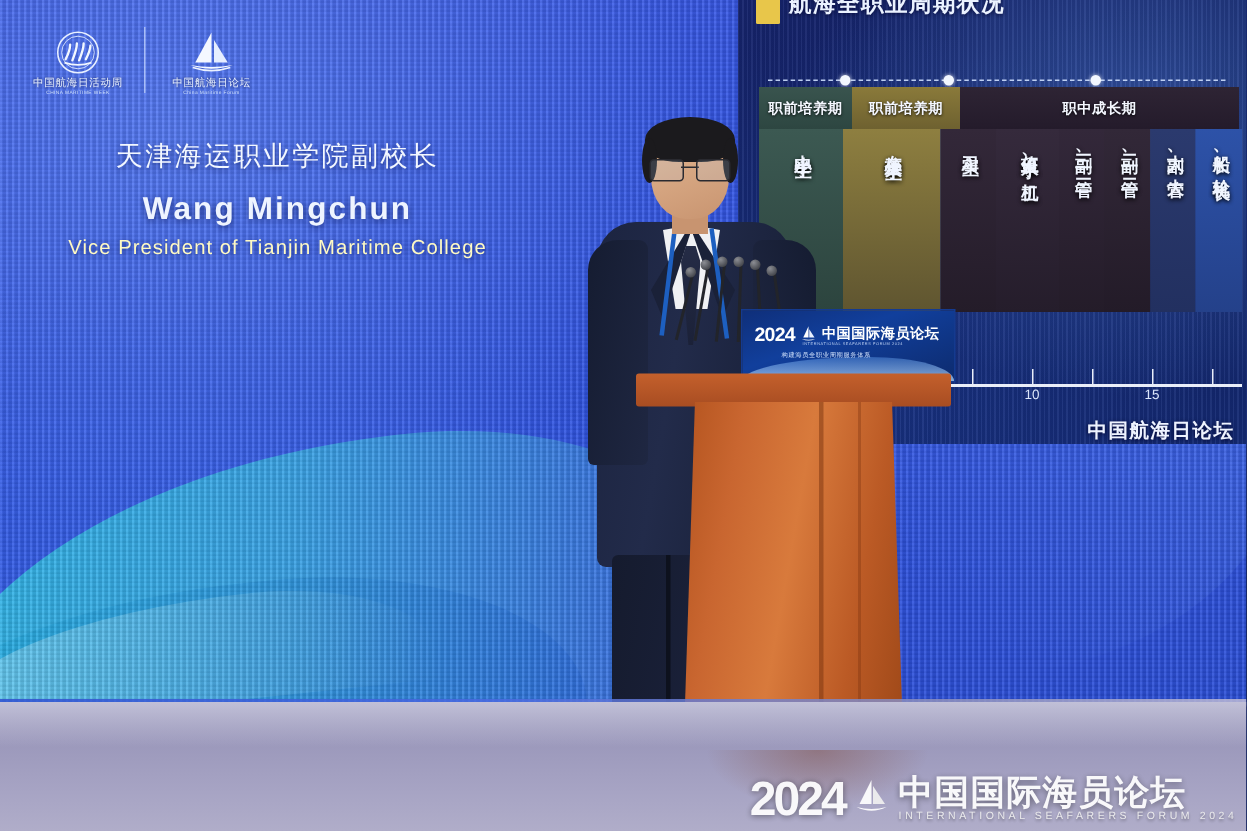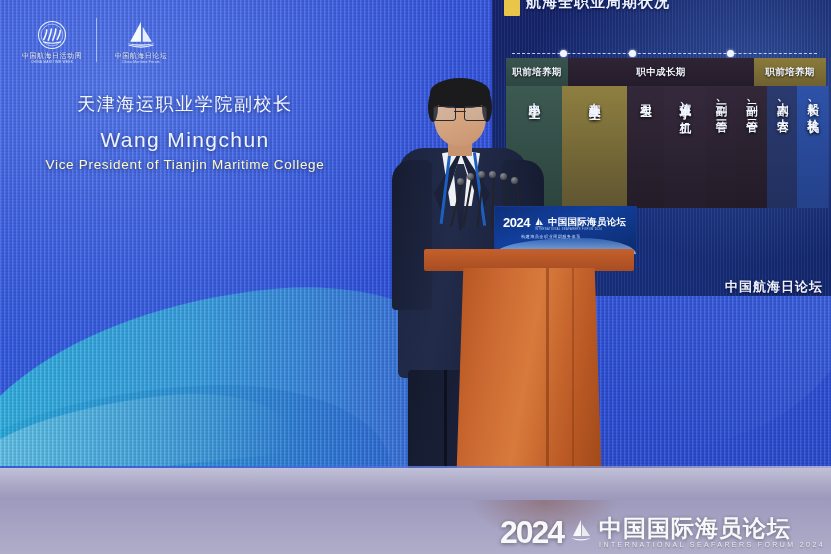--- a/index.html
+++ b/index.html
@@ -52,21 +52,21 @@
     text-shadow:0 0 2px rgba(0,0,40,.6);white-space:nowrap;}
   .logo-en{font-size:3.4px;color:#cfe0fb;letter-spacing:.3px;line-height:1.3;
     white-space:nowrap;transform:scale(.95);}
   .logo-div{width:1px;height:44px;background:rgba(230,240,255,.55);margin:0 6px 2px;}
 
   
   .nameblock{position:absolute;left:0;top:86px;width:370px;text-align:center;
     color:#fff;text-shadow:0 1px 4px rgba(0,10,60,.55);}
   .name-cn{font-size:33px;font-weight:bold;letter-spacing:6px;line-height:1.25;}
   .title-cn{font-size:18px;letter-spacing:1.6px;margin-top:6px;color:#f2f7ff;}
-  .name-en{font-size:21px;font-weight:normal;letter-spacing:1.4px;margin-top:12px;
+  .name-en{font-size:21px;font-weight:bold;letter-spacing:1.4px;margin-top:12px;
     color:#eef4ff;}
   .title-en{font-size:13.5px;letter-spacing:.7px;margin-top:5px;color:#fef9c3;}
 
   
   .slide{position:absolute;left:492px;top:-4px;width:339px;height:300px;
     background:linear-gradient(160deg,#16246e 0%,#10205f 45%,#142a74 100%);
     overflow:hidden;}
   .slide-tex{position:absolute;inset:0;
     background:
       radial-gradient(ellipse at 78% 30%,rgba(90,140,235,.45),rgba(20,40,120,0) 60%),
@@ -276,22 +276,22 @@
 
     <div class="timeline">
       <div class="tl-line"></div>
       <div class="tl-dot" style="left:48px"></div>
       <div class="tl-dot" style="left:117px"></div>
       <div class="tl-dot" style="left:215px"></div>
     </div>
 
     <div class="phases">
       <div class="ph ph1">职前培养期</div>
+      <div class="ph ph2">职前培养期</div>
       <div class="ph ph3">职中成长期</div>
-      <div class="ph ph2">职前培养期</div>
     </div>
 
     <div class="cols">
       <div class="col c1">
           <span>中小学生</span>
         </div>
       <div class="col c2">
           <span>在校大学生</span>
         </div>
       <div class="col c3">
@@ -307,20 +307,35 @@
           <span>二副、二管</span>
         </div>
       <div class="col c7">
           <span>大副、大管</span>
         </div>
       <div class="col c8">
           <span>船长、轮机长</span>
         </div>
     </div>
 
+    <div class="axis">
+      <div class="axis-line"></div>
+      <div class="tick" style="left:22px"></div>
+        <div class="tlab" style="left:22px">0</div>
+      <div class="tick" style="left:62px"></div>
+      <div class="tick" style="left:102px"></div>
+        <div class="tlab" style="left:102px">5</div>
+      <div class="tick" style="left:142px"></div>
+      <div class="tick" style="left:182px"></div>
+        <div class="tlab" style="left:182px">10</div>
+      <div class="tick" style="left:222px"></div>
+      <div class="tick" style="left:262px"></div>
+        <div class="tlab" style="left:262px">15</div>
+      <div class="tick" style="left:302px"></div>
+    </div>
     <div class="axis-caption">中国航海日论坛</div>
   </div>
 
   <div class="person">
     <div class="torso"></div>
     <div class="shoulder-l"></div>
     <div class="shoulder-r"></div>
     <div class="shirt"></div>
     <div class="lapel-l"></div>
     <div class="lapel-r"></div>

